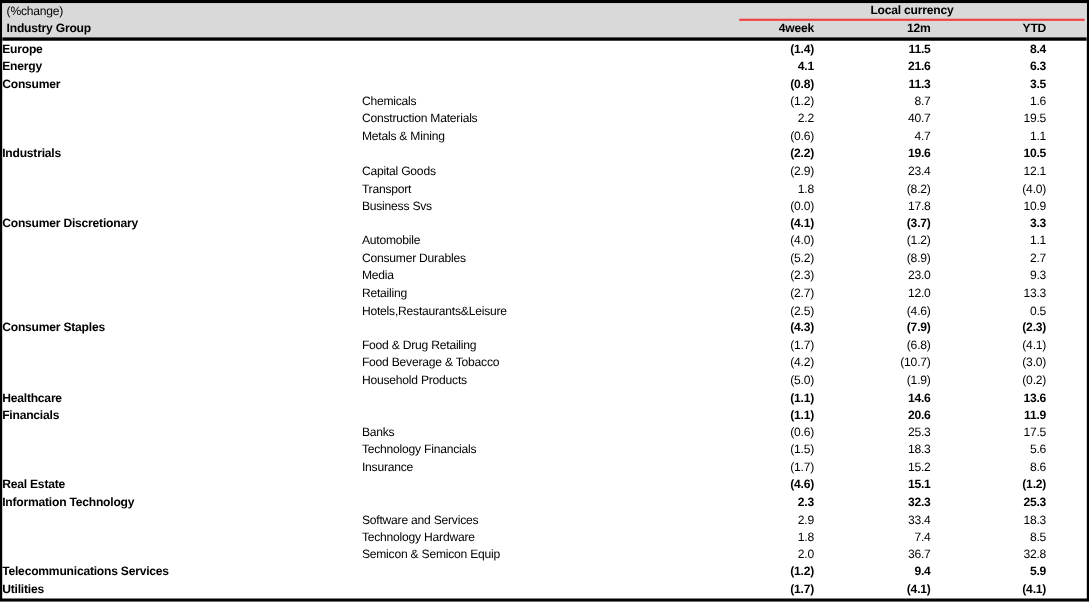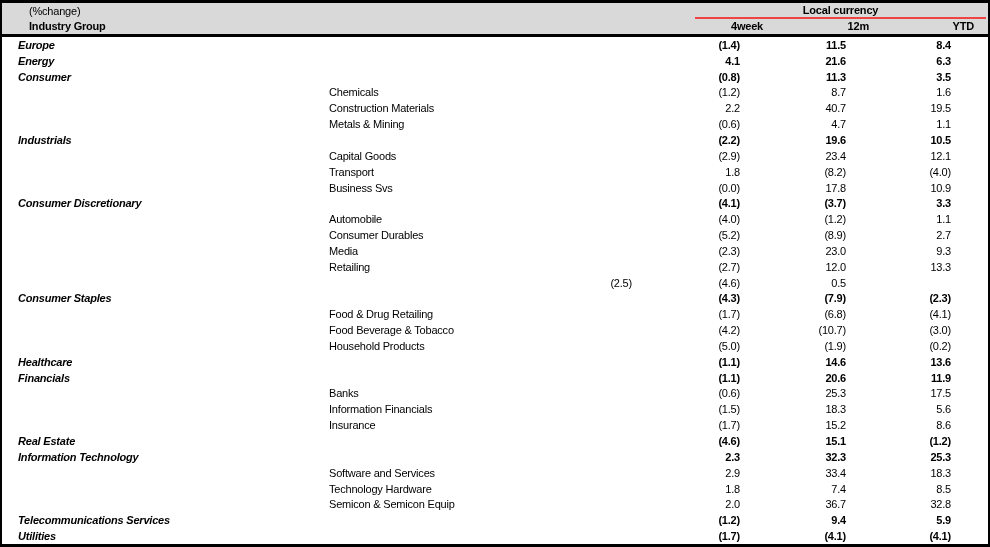--- a/index.html
+++ b/index.html
@@ -27,21 +27,20 @@
     border-bottom: 3px solid #000;
     height: 31px;
     display: flex;
     flex-direction: column;
   }
   .hrow {
     flex: 1;
     display: grid;
     grid-template-columns: 325px 305px 108px 106px 105px 1fr;
     align-items: stretch;
-    margin-left: 23px;
   }
   .hcell {
     display: flex;
     align-items: center;
     white-space: nowrap;
   }
   .hcell.left-span {
     grid-column: 1 / 3;
     padding-left: 4px;
   }
@@ -73,21 +72,21 @@
     display: flex;
     flex-direction: column;
   }
   .row {
     flex: 1;
     display: grid;
     grid-template-columns: 325px 305px 108px 106px 105px 1fr;
     align-items: center;
   }
   .cell { white-space: nowrap; overflow: visible; }
-  .main-label { grid-column: 1; padding-left: 16px; font-style: italic; }
+  .main-label { grid-column: 1; padding-left: 0; }
   .sub-label  { grid-column: 2; padding-left: 2px; }
   .num { text-align: right; }
   .row.sector .main-label,
   .row.sector .num {
     font-weight: bold;
   }
 </style>
 </head>
 <body>
 
@@ -225,20 +224,21 @@
       <div class="row">
       <div class="cell main-label"></div>
       <div class="cell sub-label">Retailing</div>
       <div class="cell num">(2.7)</div>
       <div class="cell num">12.0</div>
       <div class="cell num">13.3</div>
       <div class="cell"></div>
     </div>
       <div class="row">
       <div class="cell main-label"></div>
+      <div class="cell sub-label">Hotels,Restaurants&amp;Leisure</div>
       <div class="cell num">(2.5)</div>
       <div class="cell num">(4.6)</div>
       <div class="cell num">0.5</div>
       <div class="cell"></div>
     </div>
       <div class="row sector">
       <div class="cell main-label">Consumer Staples</div>
       <div class="cell sub-label"></div>
       <div class="cell num">(4.3)</div>
       <div class="cell num">(7.9)</div>
@@ -288,21 +288,21 @@
       <div class="row">
       <div class="cell main-label"></div>
       <div class="cell sub-label">Banks</div>
       <div class="cell num">(0.6)</div>
       <div class="cell num">25.3</div>
       <div class="cell num">17.5</div>
       <div class="cell"></div>
     </div>
       <div class="row">
       <div class="cell main-label"></div>
-      <div class="cell sub-label">Information Financials</div>
+      <div class="cell sub-label">Technology Financials</div>
       <div class="cell num">(1.5)</div>
       <div class="cell num">18.3</div>
       <div class="cell num">5.6</div>
       <div class="cell"></div>
     </div>
       <div class="row">
       <div class="cell main-label"></div>
       <div class="cell sub-label">Insurance</div>
       <div class="cell num">(1.7)</div>
       <div class="cell num">15.2</div>

